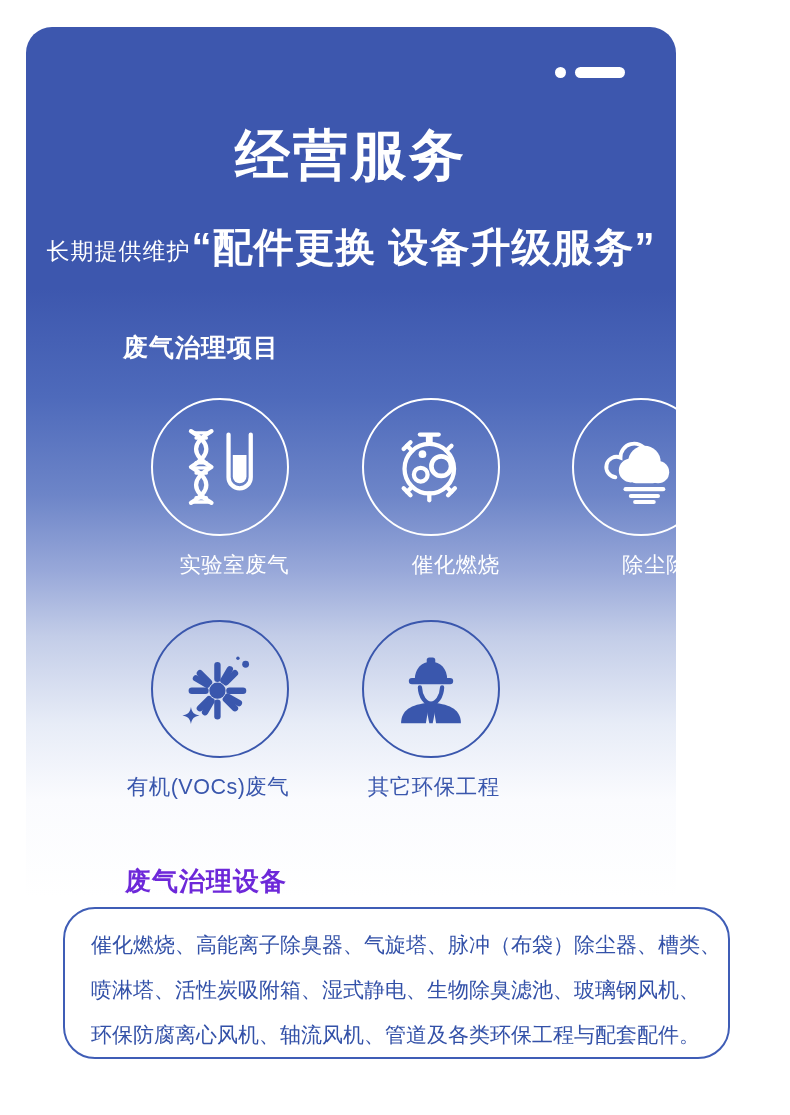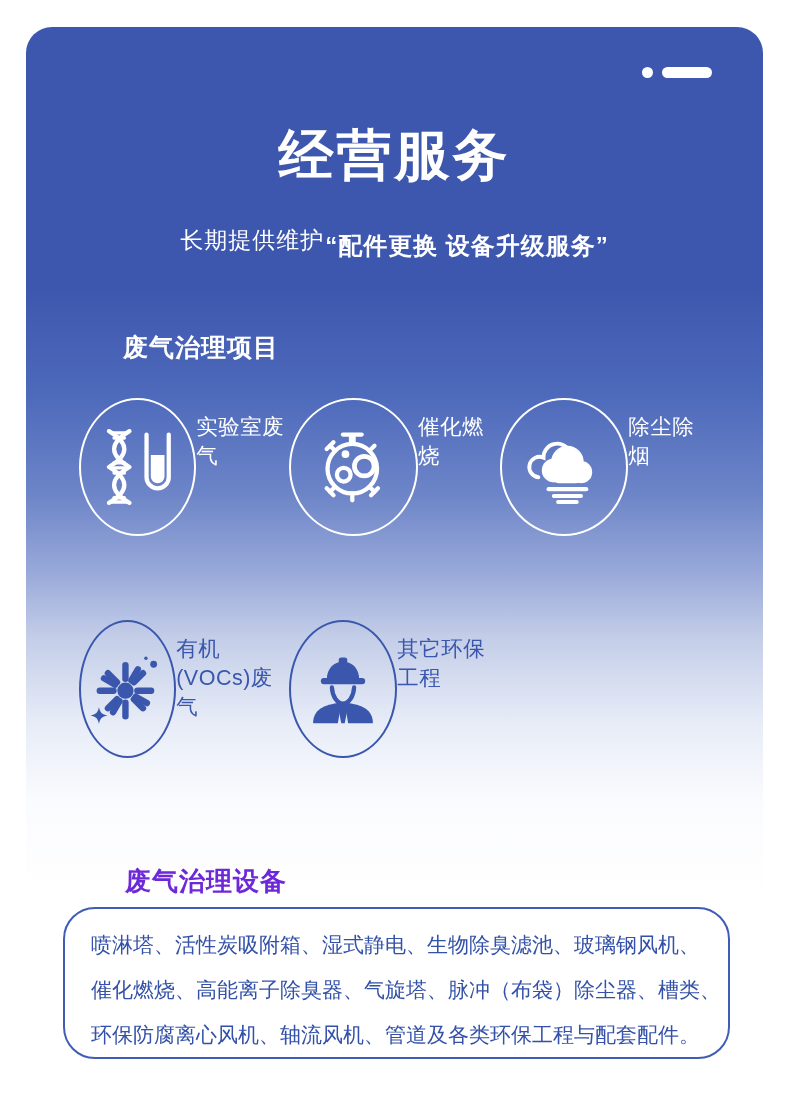--- a/index.html
+++ b/index.html
@@ -1,51 +1,51 @@
 <!DOCTYPE html>
 <html><head>
 <meta charset="utf-8">
 <style>
   html,body{margin:0;padding:0;background:#ffffff;}
   .page{
     position:relative;width:790px;height:1115px;background:#ffffff;overflow:hidden;
     font-family:"Liberation Sans",sans-serif;
   }
   .card{
-    position:absolute;left:26px;top:27px;width:737px;height:1088px;border-radius:26px;
+    position:absolute;left:26px;top:27px;width:650px;height:1088px;border-radius:26px;
     background:linear-gradient(180deg,
       #3d57ae 0%, #3d57ae 24%,
       #4e6abb 34%, #6d85c8 43%,
       #98a8d9 50%, #c3cde8 56%,
       #e7ecf7 64%, #fafbfe 71%,
       #ffffff 80%, #ffffff 100%);
   }
   .deco{position:absolute;top:40px;right:51px;display:flex;align-items:center;gap:9px;}
   .deco-dot{width:11px;height:11px;border-radius:50%;background:#ffffff;}
   .deco-pill{width:50px;height:11px;border-radius:6px;background:#ffffff;}
 
   .title{
     position:absolute;top:97px;left:0;width:100%;text-align:center;
     color:#ffffff;font-size:55px;font-weight:700;letter-spacing:3px;line-height:1.15;
   }
   .subtitle{
     position:absolute;top:196px;left:0;width:100%;
     display:flex;justify-content:center;align-items:flex-end;gap:1px;color:#ffffff;
   }
   .subtitle-small{font-size:23px;line-height:1.5;padding-bottom:3px;letter-spacing:1px;}
-  .subtitle-big{font-size:24px;font-weight:600;line-height:1.2;letter-spacing:1px;}
+  .subtitle-big{font-size:40px;font-weight:600;line-height:1.2;letter-spacing:1px;}
 
   .section-heading{position:absolute;font-size:25px;font-weight:700;letter-spacing:1px;text-align:center;}
   .heading-projects{top:304px;left:97px;color:#ffffff;}
   .heading-equipment-abs{position:absolute;top:864px;left:125px;font-size:26px;font-weight:700;letter-spacing:1px;color:#6d28d9;}
 
   .grid-row{position:absolute;left:53px;width:631px;display:flex;}
   .row-1{top:371px;color:#ffffff;}
   .row-2{top:593px;color:#3a57ad;}
-  .cell{width:210.33px;display:flex;flex-direction:row;align-items:flex-start;}
+  .cell{width:210.33px;display:flex;flex-direction:column;align-items:flex-end;}
   .circle{
     width:138px;height:138px;border:2.5px solid currentColor;border-radius:50%;
     box-sizing:border-box;display:flex;align-items:center;justify-content:center;
   }
   .cell-label{margin-top:14px;font-size:21.5px;letter-spacing:0.5px;}
   svg.icon{width:82px;height:82px;display:block;}
 
   .equip-box{
     position:absolute;left:63px;top:907px;width:667px;height:152px;box-sizing:border-box;
     background:#ffffff;border:2px solid #3f5db6;border-radius:32px;
@@ -192,17 +192,17 @@
           </svg>
         </div>
         <div class="cell-label">其它环保工程</div>
       </div>
     </div>
   </div>
 
   <div class="heading-equipment-abs">废气治理设备</div>
 
   <div class="equip-box">
+    <div class="equip-line">催化燃烧、高能离子除臭器、气旋塔、脉冲（布袋）除尘器、槽类、</div>
     <div class="equip-line">喷淋塔、活性炭吸附箱、湿式静电、生物除臭滤池、玻璃钢风机、</div>
-    <div class="equip-line">催化燃烧、高能离子除臭器、气旋塔、脉冲（布袋）除尘器、槽类、</div>
     <div class="equip-line">环保防腐离心风机、轴流风机、管道及各类环保工程与配套配件。</div>
   </div>
 </div>
 
 </body></html>

